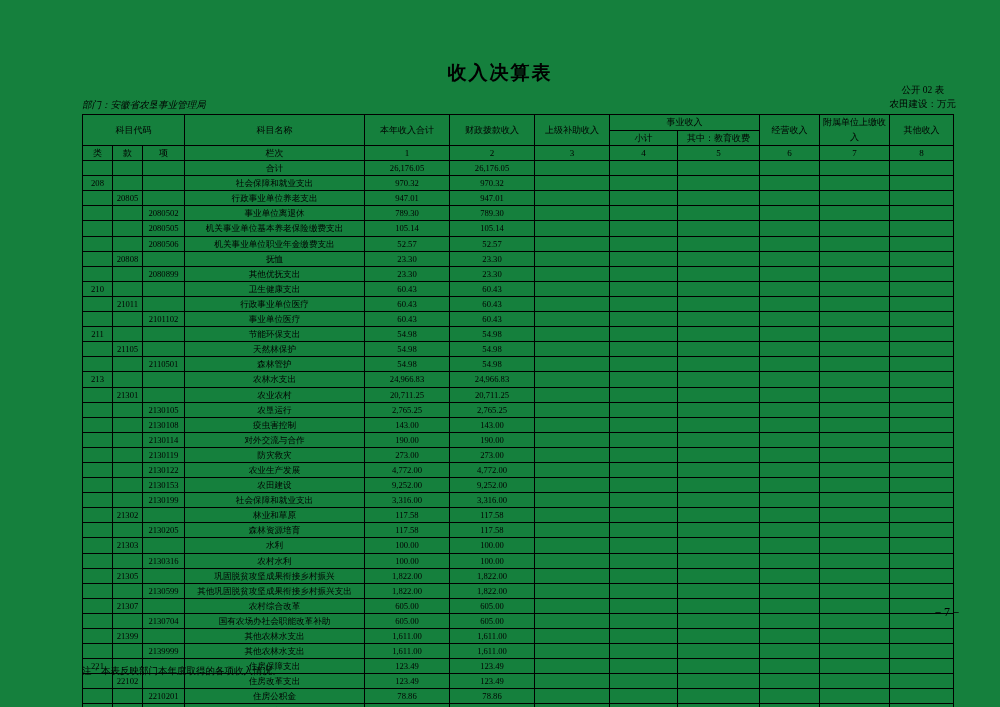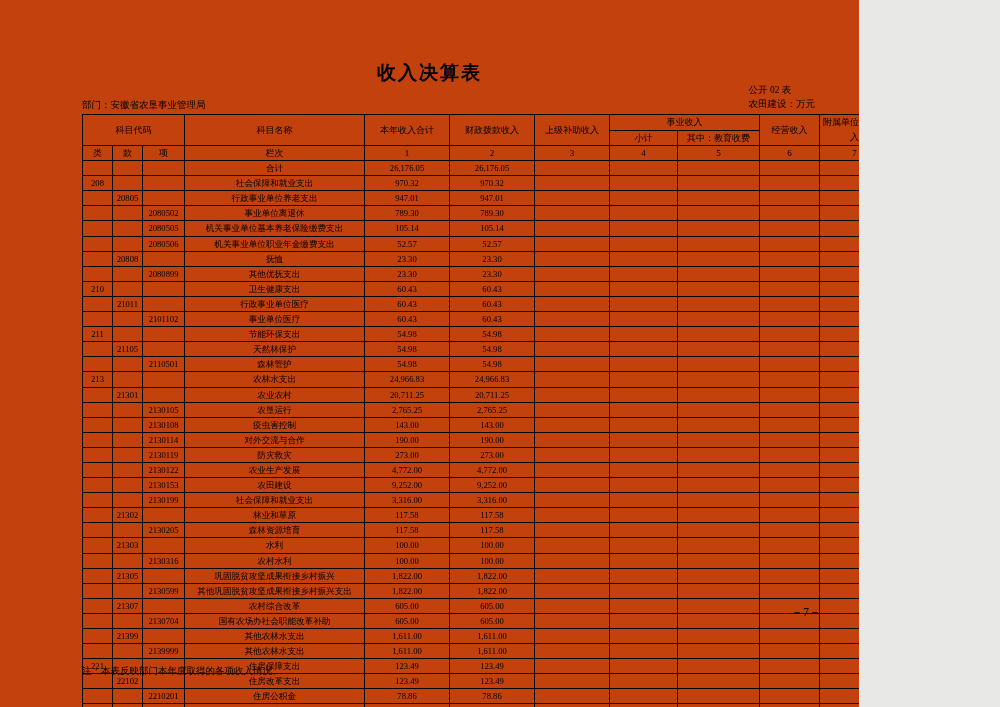--- a/index.html
+++ b/index.html
@@ -1,50 +1,51 @@
 <!DOCTYPE html>
 <html><head>
 <meta charset="utf-8">
 <style>
   html, body {
     margin: 0;
     padding: 0;
     background: #e8e8e6;
   }
   .page {
-    width: 859px;
+    width: 1000px;
     height: 707px;
-    background: #c2410c;
+    background: #15803d;
     position: relative;
     box-sizing: border-box;
     font-family: "Liberation Serif", serif;
     color: #000;
     overflow: hidden;
   }
   .doc-title {
     text-align: center;
     font-size: 19px;
     font-weight: bold;
     letter-spacing: 2px;
     margin-top: 60px;
     font-family: "Liberation Serif", serif;
   }
   .meta-right {
     position: absolute;
     right: 44px;
     top: 84px;
-    text-align: left;
+    text-align: center;
     font-size: 9.5px;
     line-height: 1.45;
   }
   .meta-left {
     position: absolute;
     left: 82px;
     top: 99px;
     font-size: 9.5px;
+    font-style: italic;
   }
   table.main {
     position: absolute;
     left: 82px;
     top: 114px;
     width: 838px;
     border-collapse: collapse;
     font-size: 8.6px;
     table-layout: fixed;
   }

